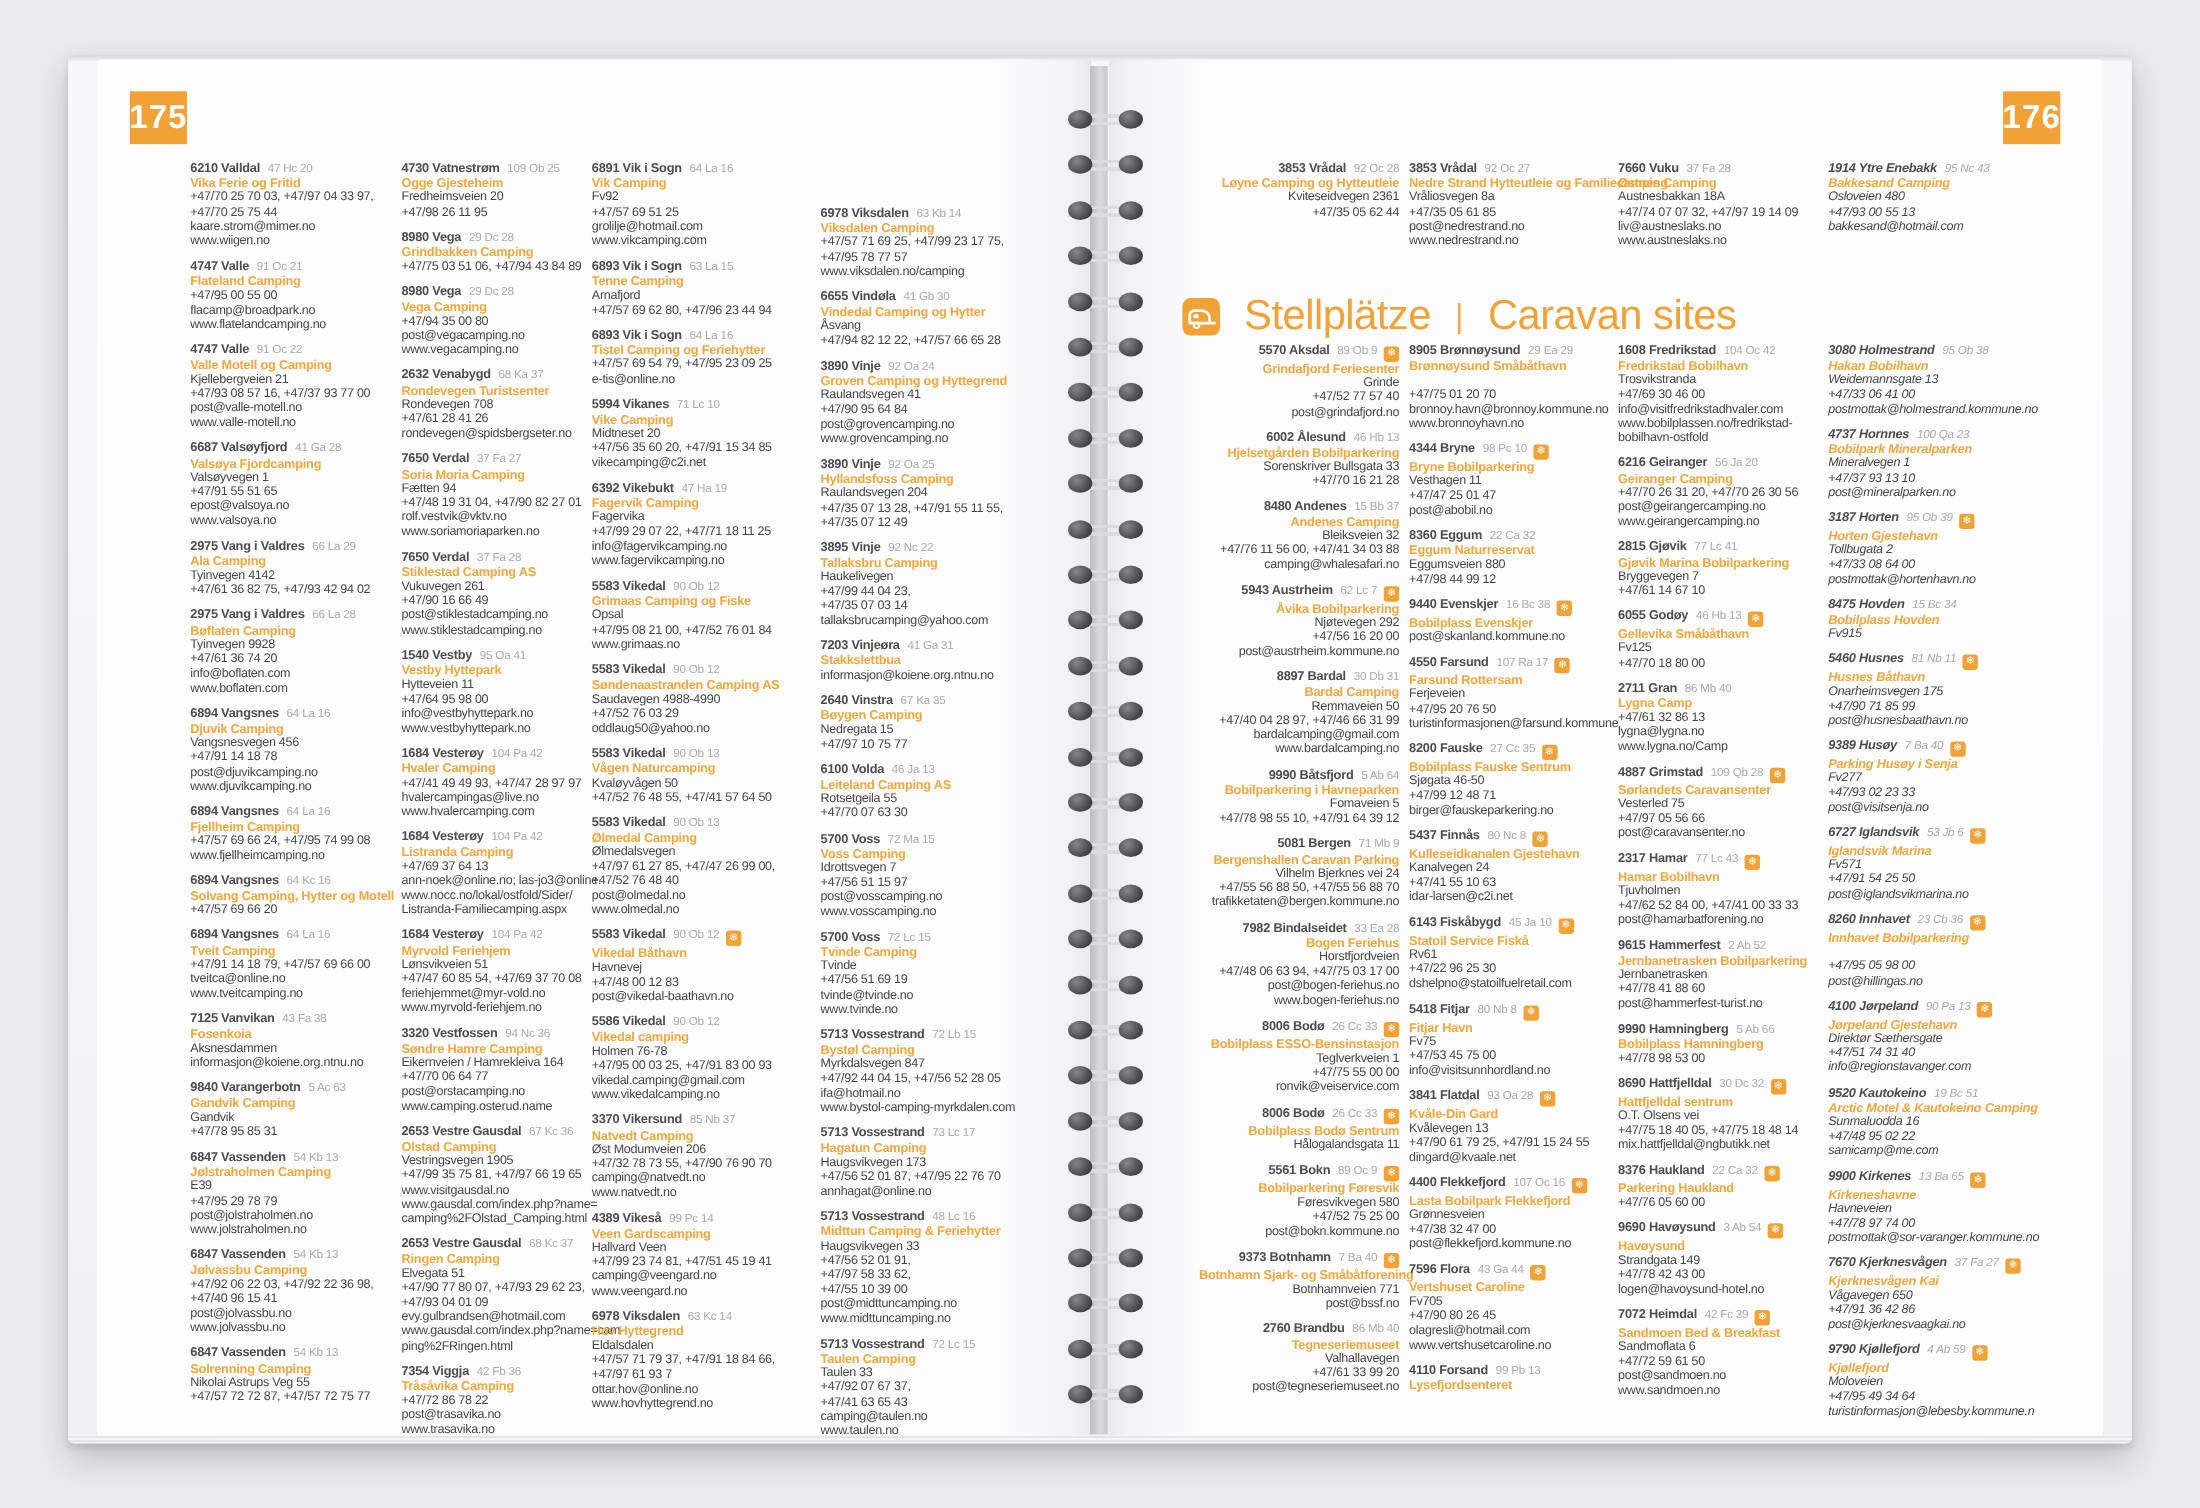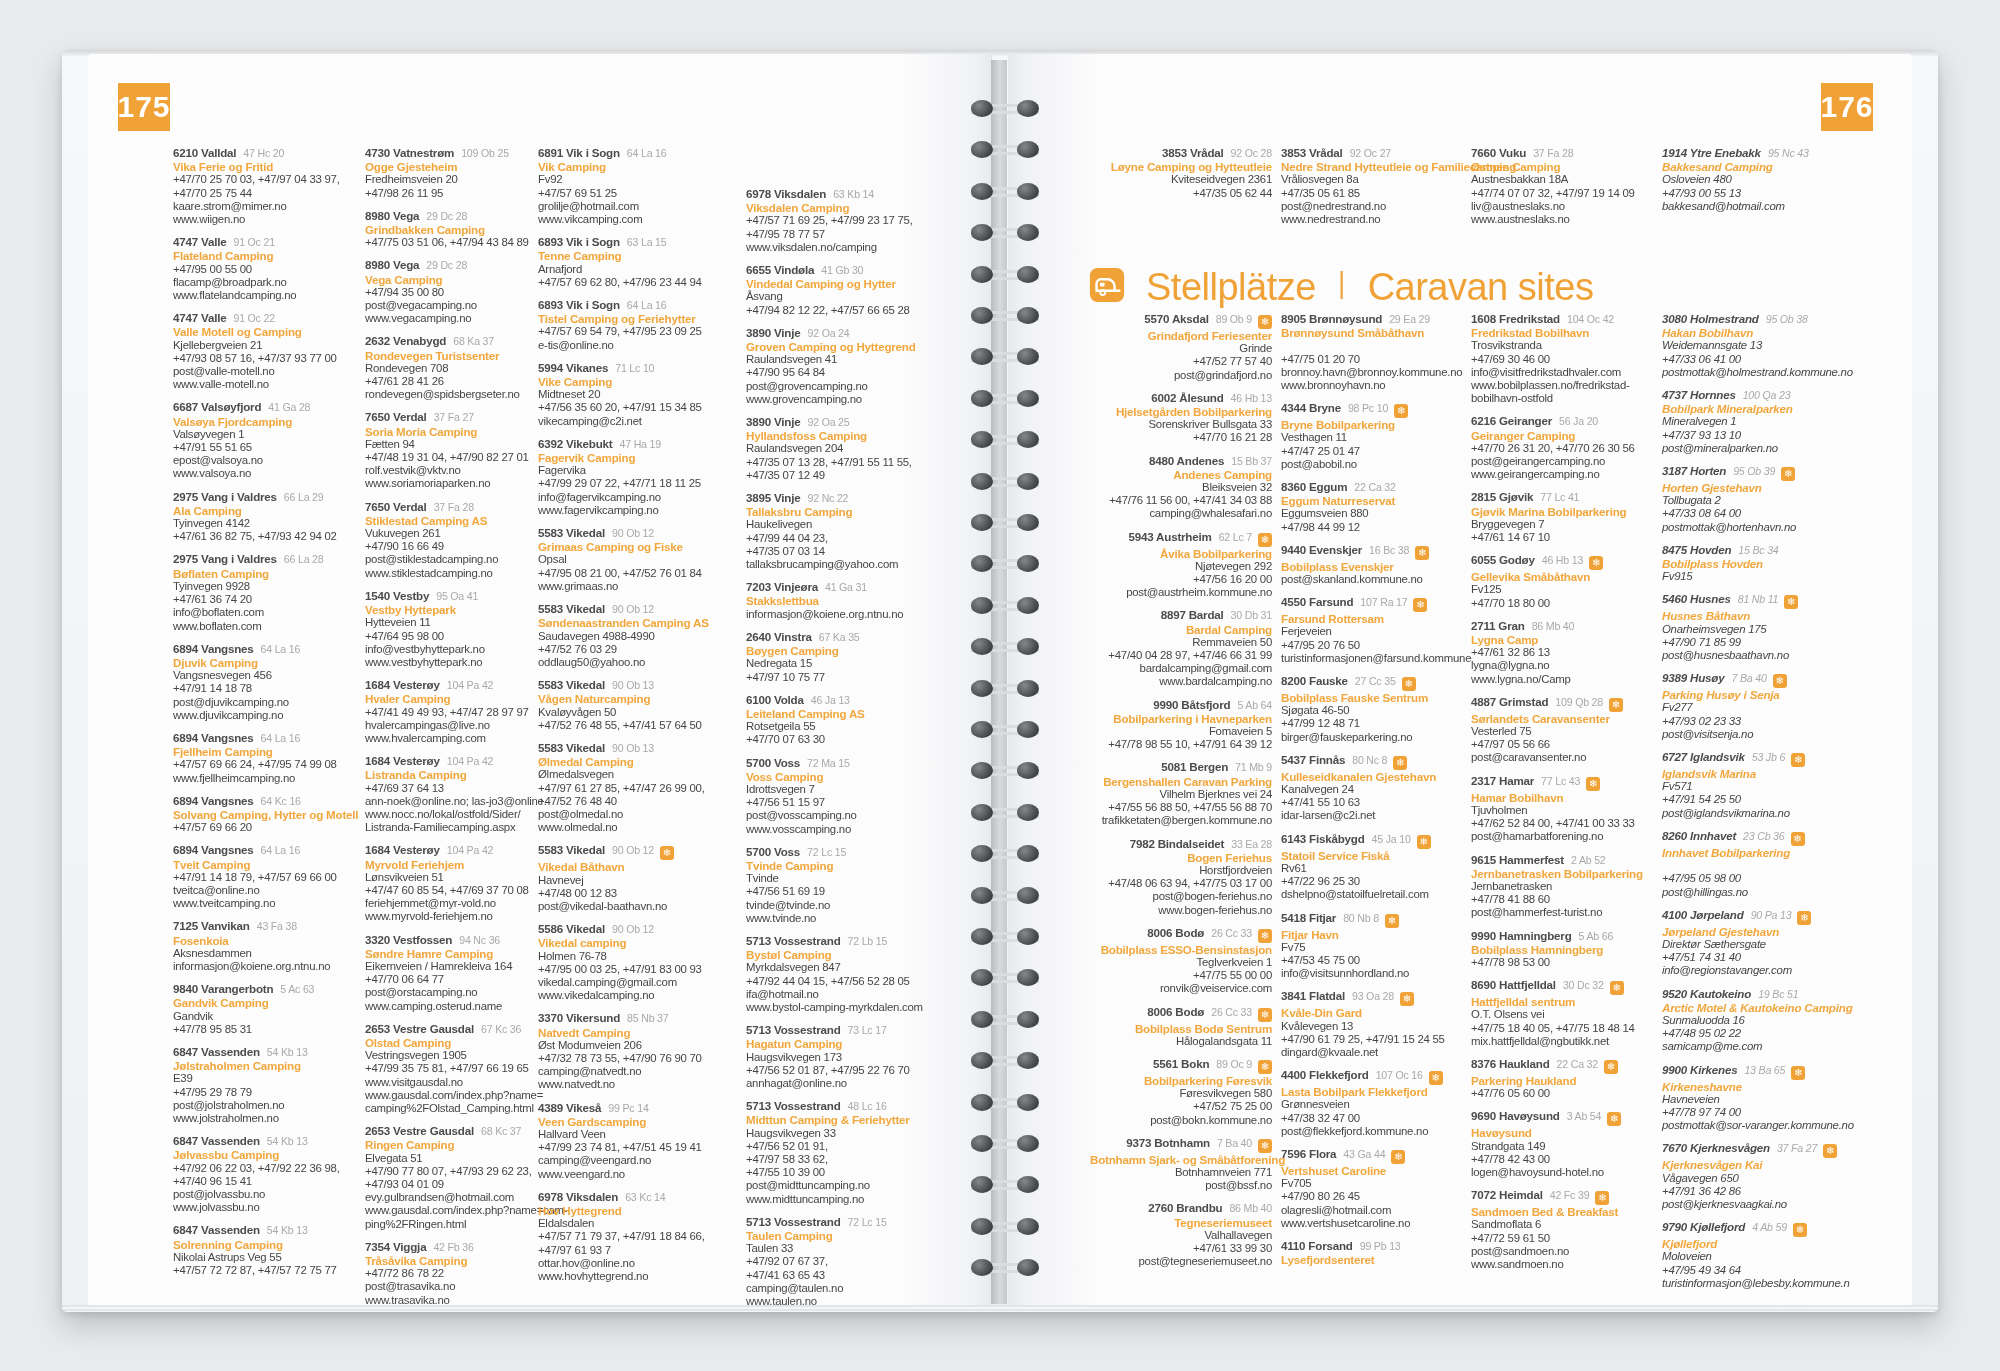--- a/index.html
+++ b/index.html
@@ -35,21 +35,21 @@
   .r1{left:82px;text-align:right;} .r2{left:273px;} .r3{left:463px;} .r4{left:654px;font-style:italic;}
   .entry{margin-bottom:9px;}
   .ehead,.sname,.eline{white-space:nowrap;line-height:13.2px;}
   .ehead{font-size:11.6px;}
   .code{color:#4c4c4c;font-weight:700;letter-spacing:-.2px;}
   .grid{color:#a9a9a9;font-size:10.6px;margin-left:7px;letter-spacing:-.2px;}
   .sname{color:var(--name);font-weight:700;font-size:11.6px;letter-spacing:-.2px;}
   .eline{color:#454545;font-size:11.4px;letter-spacing:-.25px;}
   .badge{display:inline-flex;width:14px;height:14px;border-radius:3px;background:var(--accent);color:#fff;
         font-size:10px;line-height:14px;align-items:center;justify-content:center;margin-left:6px;vertical-align:-2px;}
-  .section-header{position:absolute;left:80px;top:212px;display:flex;align-items:flex-start;color:var(--accent);}
+  .section-header{position:absolute;left:65px;top:212px;display:flex;align-items:center;color:var(--accent);}
   .section-header .htxt{font-size:38px;letter-spacing:-.5px;font-weight:400;}
   .section-header .hsep{font-size:30px;font-weight:300;margin:0 22px;color:var(--accent);opacity:.9;}
   .hicon{width:38px;height:38px;margin-right:20px;display:inline-block;}
 </style>
 </head>
 <body>
 
 <div class="canvas">
   <div class="book">
 
@@ -620,21 +620,21 @@
           <div class="entry">
             <div class="ehead"><span class="code">9373 Botnhamn</span><span class="grid">7 Ba 40</span><span class="badge">❄</span></div>
             <div class="sname">Botnhamn Sjark- og Småbåtforening</div>
             <div class="eline">Botnhamnveien 771</div>
             <div class="eline">post@bssf.no</div>
           </div>
           <div class="entry">
             <div class="ehead"><span class="code">2760 Brandbu</span><span class="grid">86 Mb 40</span></div>
             <div class="sname">Tegneseriemuseet</div>
             <div class="eline">Valhallavegen</div>
-            <div class="eline">+47/61 33 99 30</div>
+            <div class="eline">+47/61 33 99 20</div>
             <div class="eline">post@tegneseriemuseet.no</div>
           </div>
         </div>
       <div class="col cv-col r2">
           <div class="entry">
             <div class="ehead"><span class="code">8905 Brønnøysund</span><span class="grid">29 Ea 29</span></div>
             <div class="sname">Brønnøysund Småbåthavn</div>
             <div class="eline">&nbsp;</div>
             <div class="eline">+47/75 01 20 70</div>
             <div class="eline">bronnoy.havn@bronnoy.kommune.no</div>

